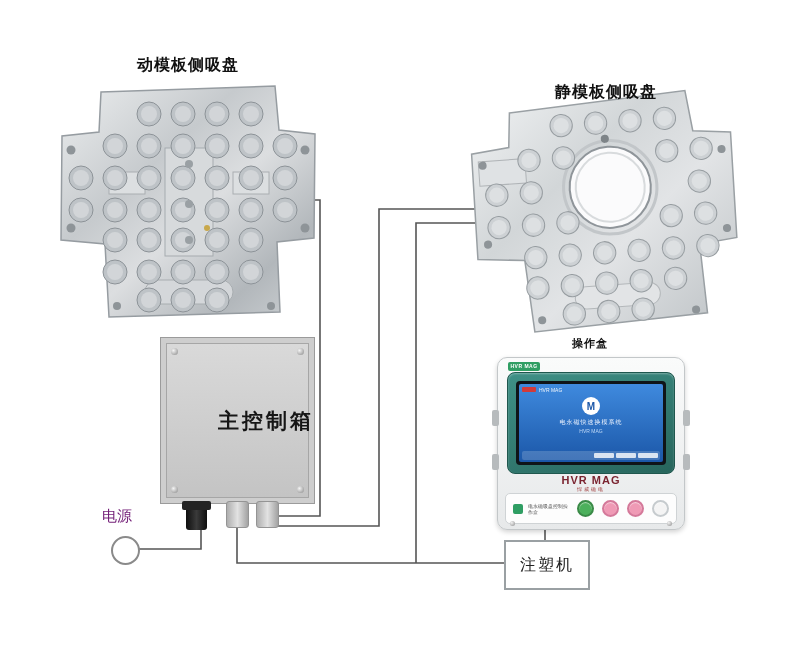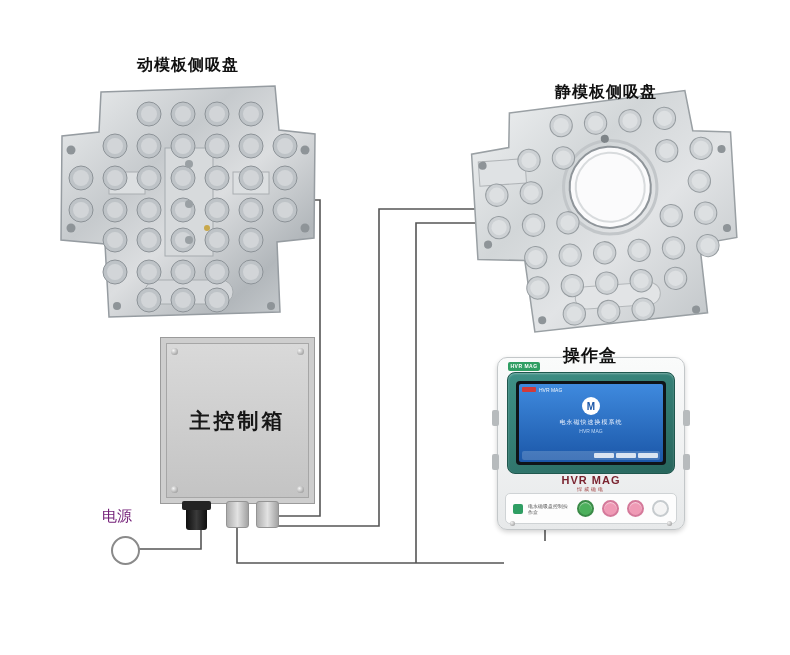--- a/index.html
+++ b/index.html
@@ -7,33 +7,33 @@
          font-family:"Liberation Sans",sans-serif;}
 
   
   .wires{position:absolute;left:0;top:0;z-index:1;}
 
   
   .toplabel{position:absolute;z-index:4;text-align:center;font-size:16px;font-weight:600;
             color:#111;letter-spacing:1px;}
   .lbl-moving{left:57px;top:55px;width:262px;}
   .lbl-static{left:470px;top:55px;width:272px;margin-top:27px;}
-  .lbl-opbox{left:497px;top:344px;width:186px;font-size:17px;font-weight:700;}
+  .lbl-opbox{left:497px;top:336px;width:186px;font-size:11px;font-weight:700;}
 
   
   .plate{position:absolute;z-index:2;}
   .plate-left{left:57px;top:84px;}
   .plate-right{left:470px;top:94px;transform:rotate(-4deg);}
 
   
   .cbox{position:absolute;left:160px;top:337px;width:153px;height:165px;z-index:2;
         background:linear-gradient(180deg,#dadada,#c3c3c3);
         border:1px solid #9b9b9b;
         box-shadow:inset 0 0 0 5px #cecece, inset 0 0 0 6px #a6a6a6;
-        display:flex;align-items:center;justify-content:center;}
+        display:flex;align-items:center;justify-content:flex-end;}
   .cbox-title{font-size:21px;font-weight:700;color:#161616;letter-spacing:3px;}
   .screw{position:absolute;width:7px;height:7px;border-radius:50%;
          background:radial-gradient(circle at 35% 35%,#f4f4f4,#888);}
   .screw.tl{left:10px;top:10px}.screw.tr{right:10px;top:10px}
   .screw.bl{left:10px;bottom:10px}.screw.br{right:10px;bottom:10px}
 
   
   .gland-black{position:absolute;left:186px;top:501px;width:21px;height:29px;z-index:3;
                background:linear-gradient(90deg,#0e0e0e,#3a3a3a,#0e0e0e);border-radius:3px;}
   .gland-black::before{content:"";position:absolute;left:-4px;top:0;width:29px;height:9px;
@@ -300,14 +300,17 @@
         <span class="pbtn pbtn-green"></span>
         <span class="pbtn pbtn-pink"></span>
         <span class="pbtn pbtn-pink"></span>
         <span class="pbtn pbtn-white"></span>
       </span>
     </div>
     <span class="op-screw l"></span>
     <span class="op-screw r"></span>
   </div>
 
+  <div class="machine">
+    <span>注塑机</span>
+  </div>
 
 </div>
 
 </body></html>

